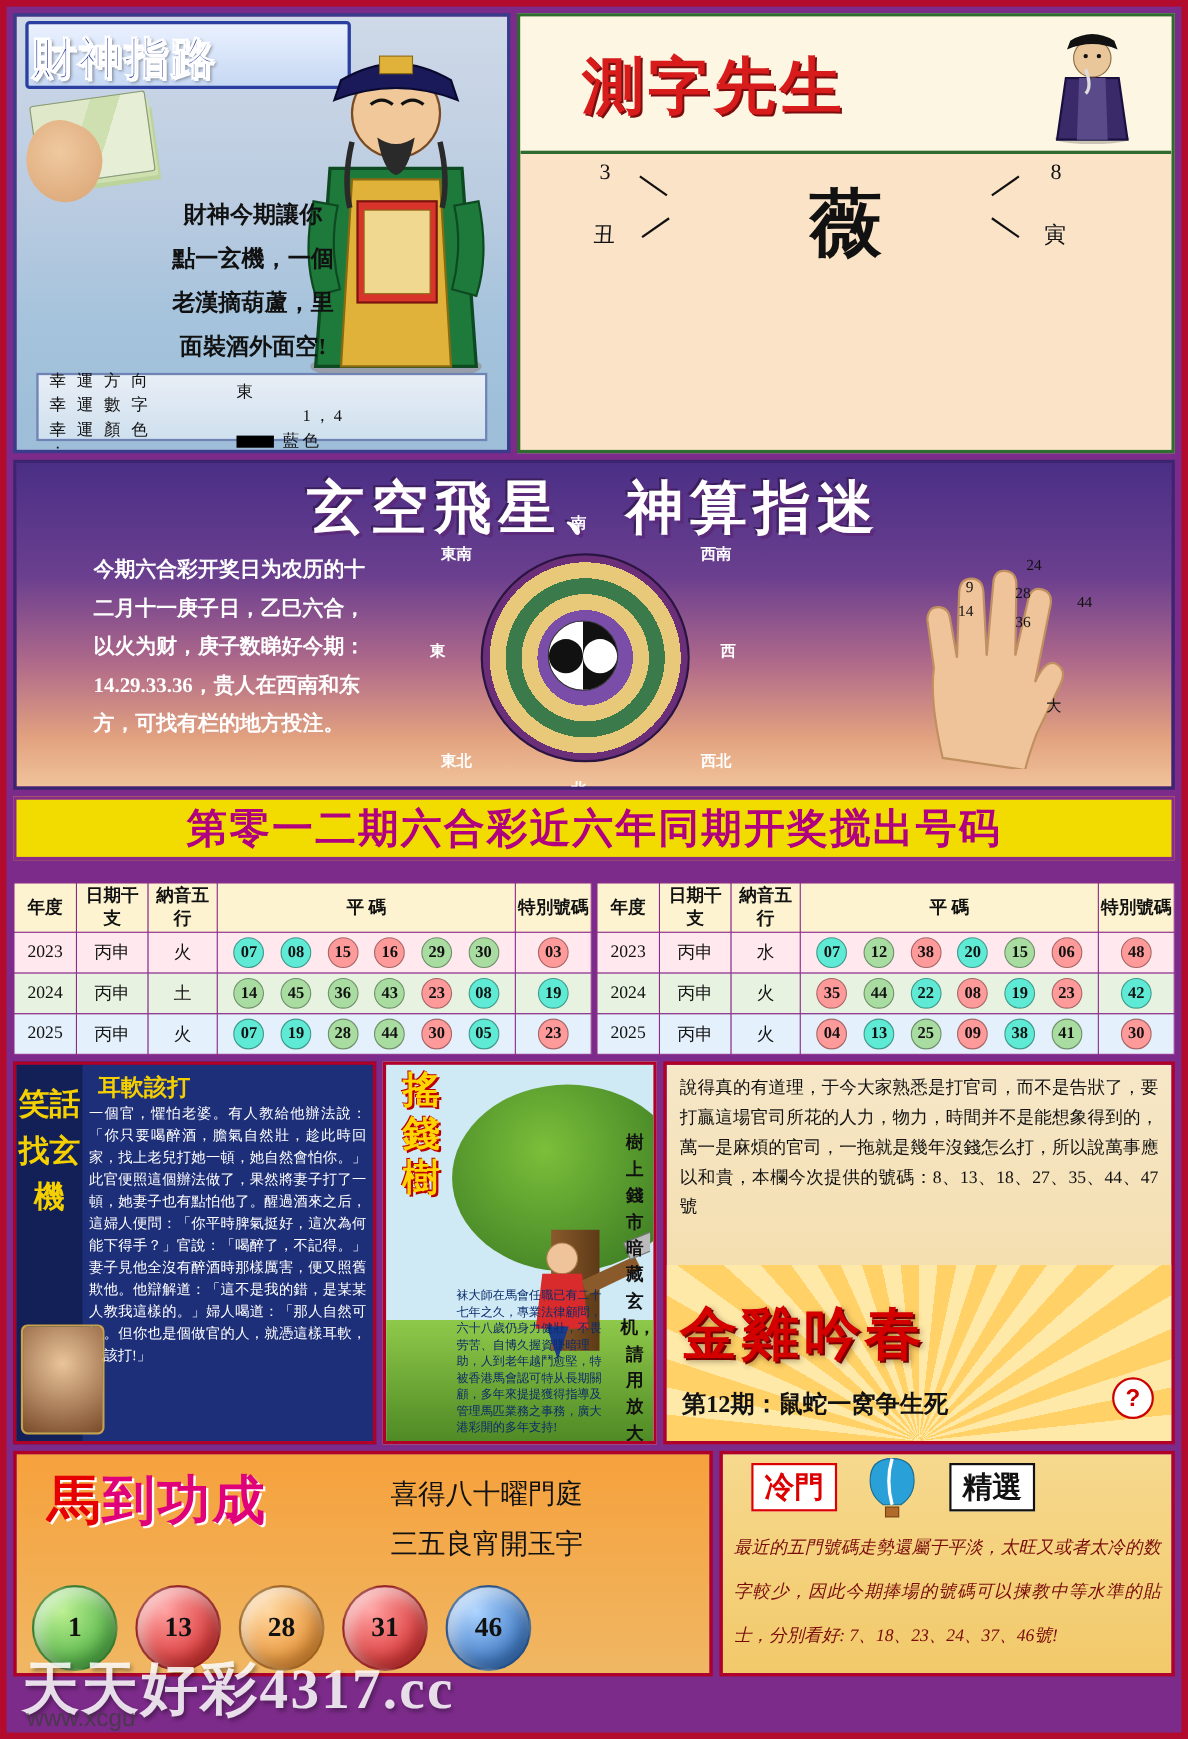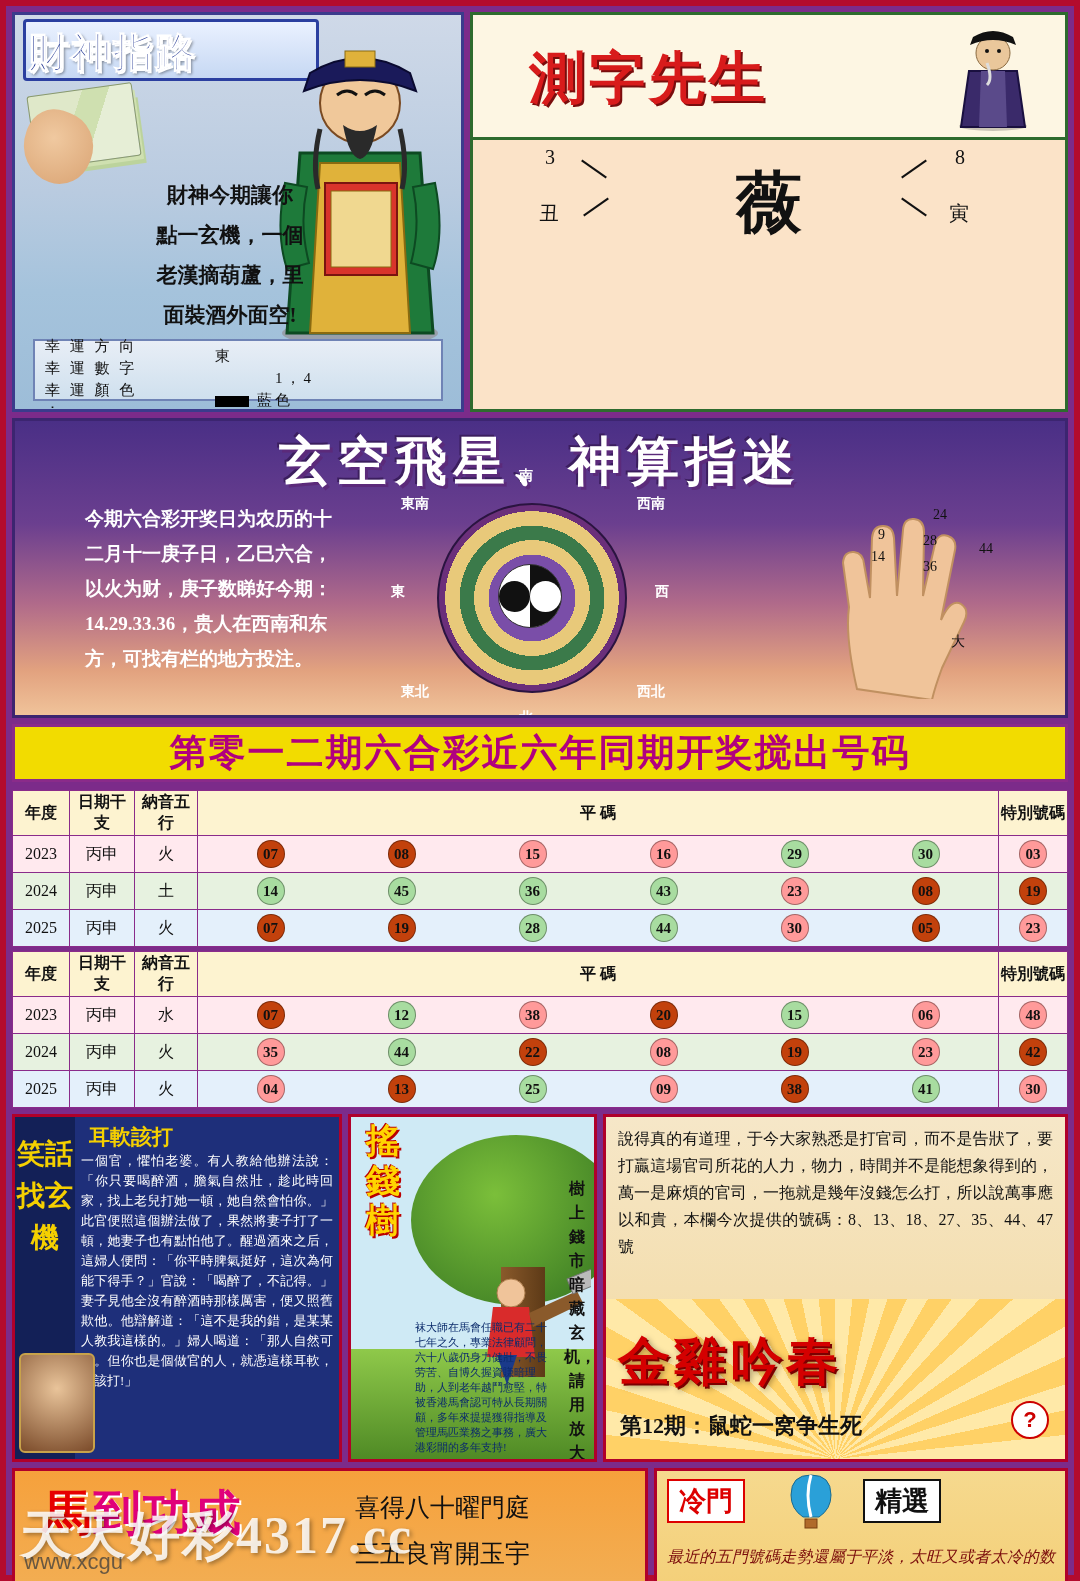--- a/index.html
+++ b/index.html
@@ -150,38 +150,38 @@
   .yellow-banner{
     margin:0 6px;height:58px;background:#f2dc00;border:3px solid #8a2b8a;box-sizing:border-box;
     display:flex;align-items:center;justify-content:center;
   }
   .yellow-banner span{
     font-size:37px;font-weight:bold;color:#b1007f;letter-spacing:2px;
     font-family:"Liberation Serif",serif;
   }
 
   
-  .tables{margin:8px 6px 0 6px;display:flex;gap:4px;flex-direction:column;}
+  .tables{margin:20px 6px 0 6px;display:flex;gap:4px;}
   table.lt{border-collapse:collapse;width:100%;font-family:"Liberation Serif",serif;}
   table.lt th{
     background:#fdf3d0;border:1px solid #8a2b8a;font-size:16px;color:#111;height:30px;font-weight:bold;
   }
   table.lt td{
     border:1px solid #8a2b8a;font-size:16px;color:#111;height:34px;text-align:center;
   }
   .r1{background:#ffe9ee;}
   .r2{background:#e7f2e0;}
   .r3{background:#e4f0fb;}
   .balls{display:flex;justify-content:space-around;align-items:center;padding:0 6px;}
   .ball{
     width:26px;height:26px;border-radius:50%;display:flex;align-items:center;justify-content:center;
     font-size:15px;color:#111;font-weight:bold;border:1px solid rgba(0,0,0,.35);
   }
   .bl-r{background:#ff9a9a;}
-  .bl-b{background:#c2410c;}
+  .bl-b{background:#5eead4;}
   .bl-g{background:#a8dca0;}
   .colw-y{width:54px;}
   .colw-g{width:62px;}
   .colw-n{width:60px;}
   .colw-s{width:66px;}
 
   
   .midrow{margin:6px;display:flex;gap:6px;height:348px;}
   .joke{
     width:330px;position:relative;background:#1e2f7a;border:3px solid #b0002a;box-sizing:border-box;
@@ -289,21 +289,21 @@
   .bb-g{background:radial-gradient(circle at 35% 30%, #b9ef8e, #2f9e2f);}
   .bb-r{background:radial-gradient(circle at 35% 30%, #ff9c9c, #cc1111);}
   .bb-o{background:radial-gradient(circle at 35% 30%, #ffd59a, #e07b12);}
   .bb-b{background:radial-gradient(circle at 35% 30%, #a9d2ff, #1558b0);}
   .lengmen{
     flex:1;position:relative;background:linear-gradient(#f6d98e,#f2c96a);
     border:3px solid #b0002a;box-sizing:border-box;overflow:hidden;
   }
   .lm-head{height:62px;position:relative;}
   .lm-tag{
-    position:absolute;top:8px;left:10px;background:#fff;border:2px solid #d00;
+    position:absolute;top:8px;left:26px;background:#fff;border:2px solid #d00;
     padding:2px 10px;font-size:27px;font-weight:bold;color:#d00;
     font-family:"Liberation Serif",serif;
   }
   .lm-tag2{left:206px;color:#111;border-color:#111;}
   .balloon{
     position:absolute;left:128px;top:2px;width:52px;height:58px;
   }
   .lm-text{
     padding:4px 10px;color:#7a0b0b;font-size:16px;line-height:40px;
     font-family:"Liberation Serif",serif;text-align:justify;font-style:italic;

